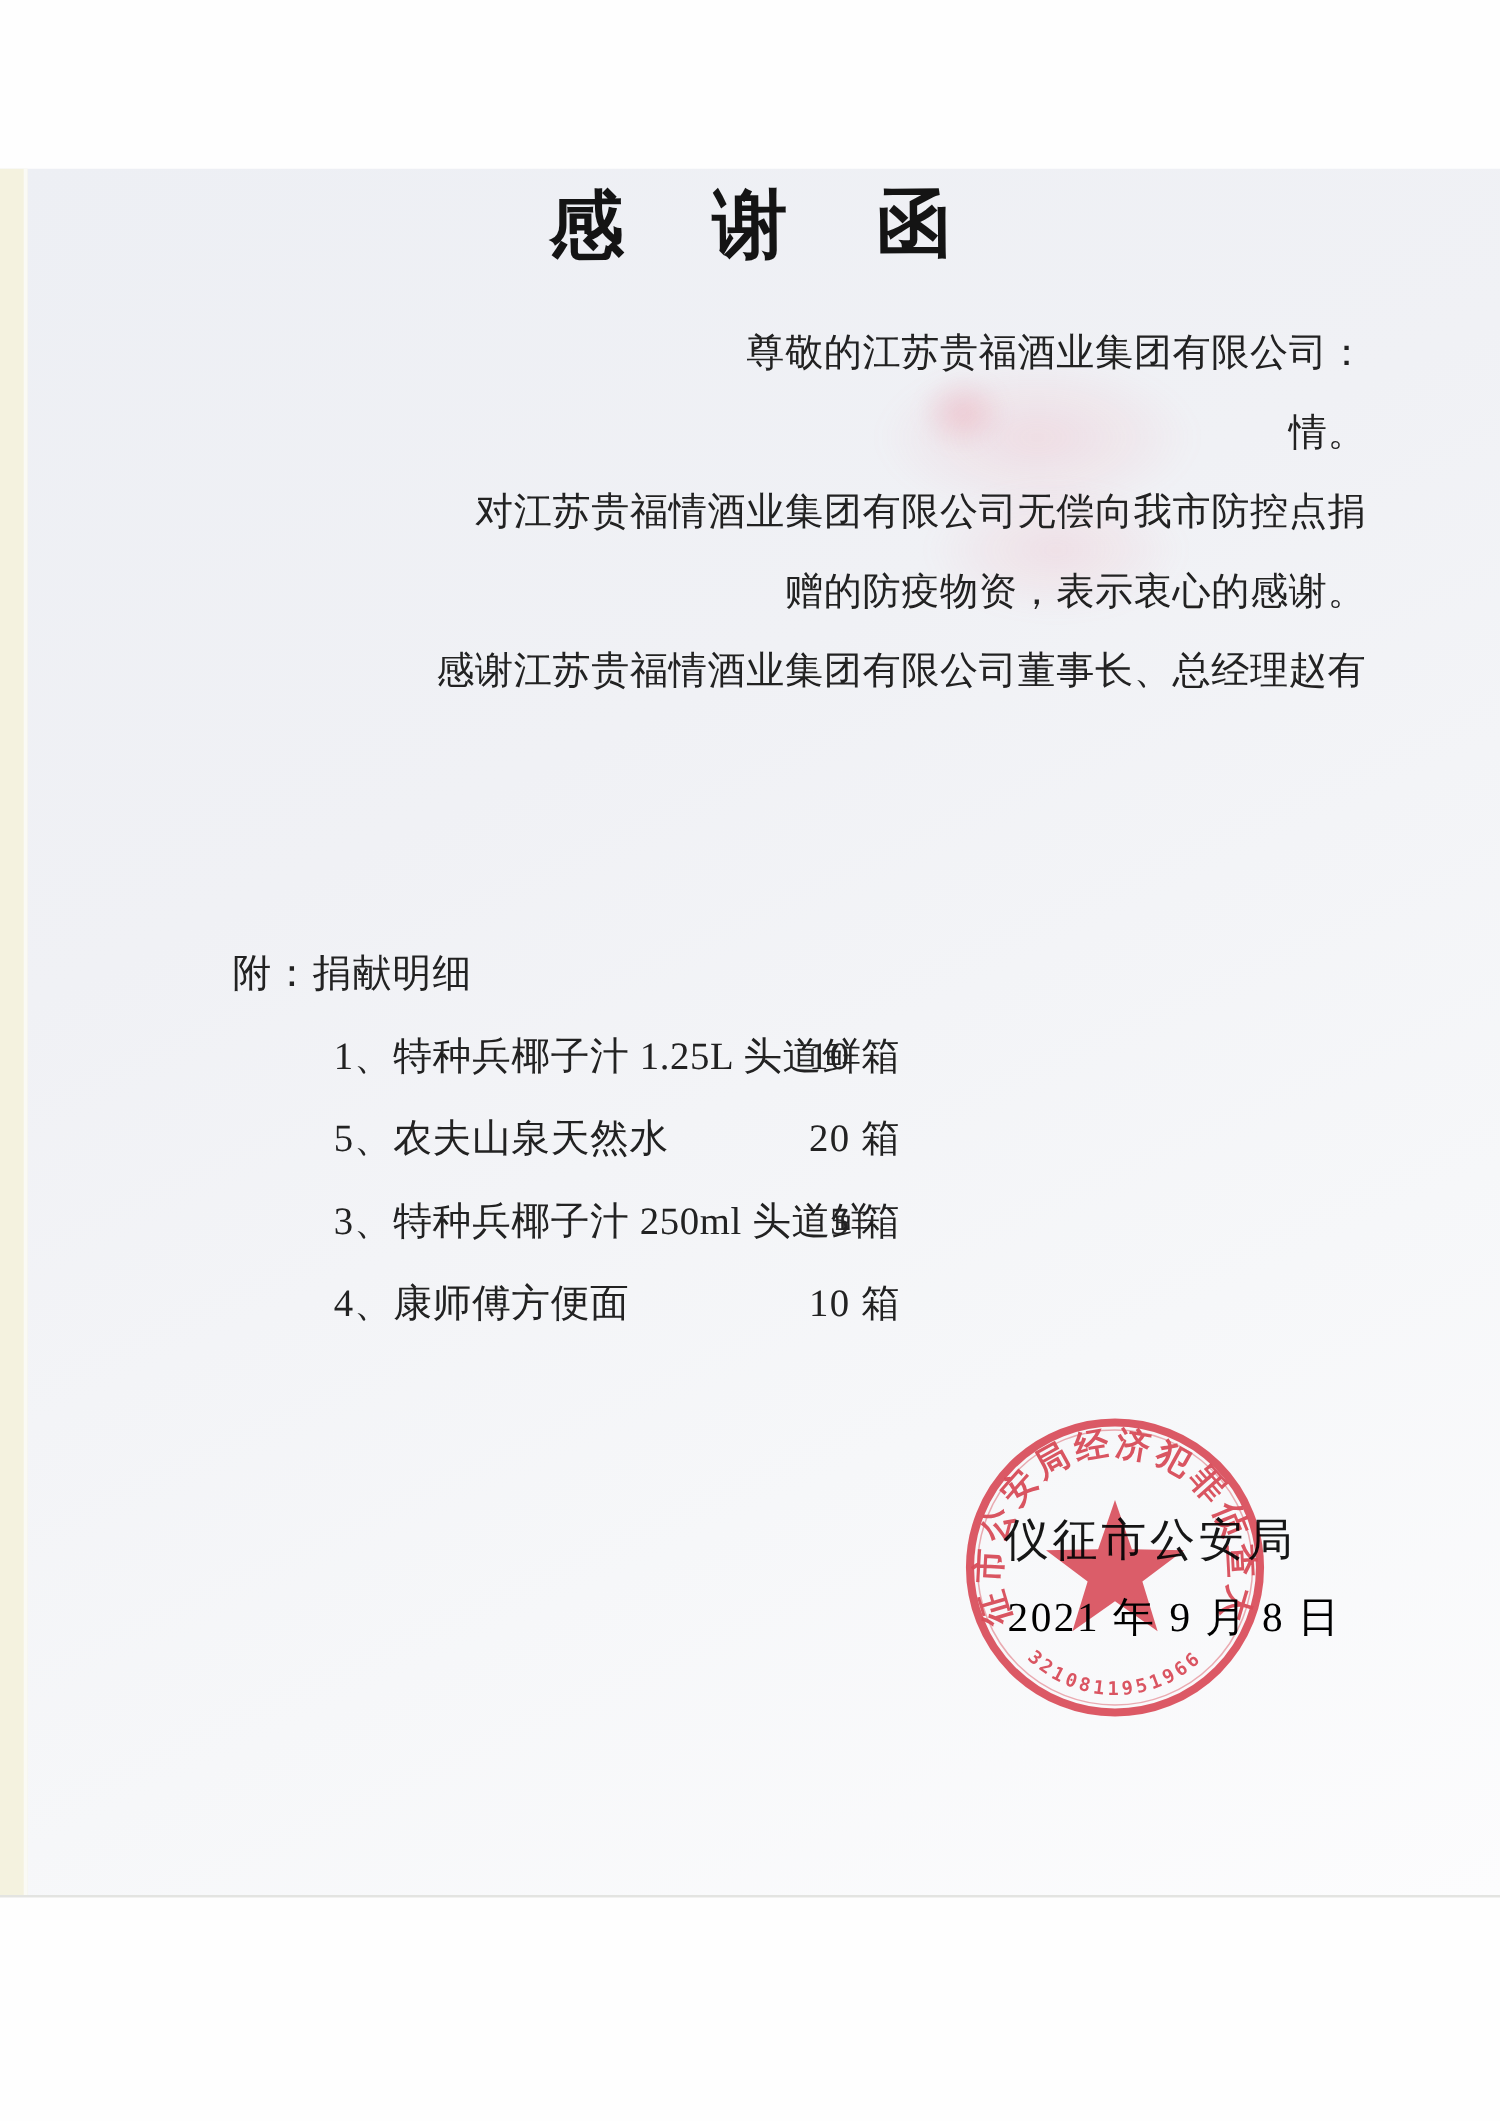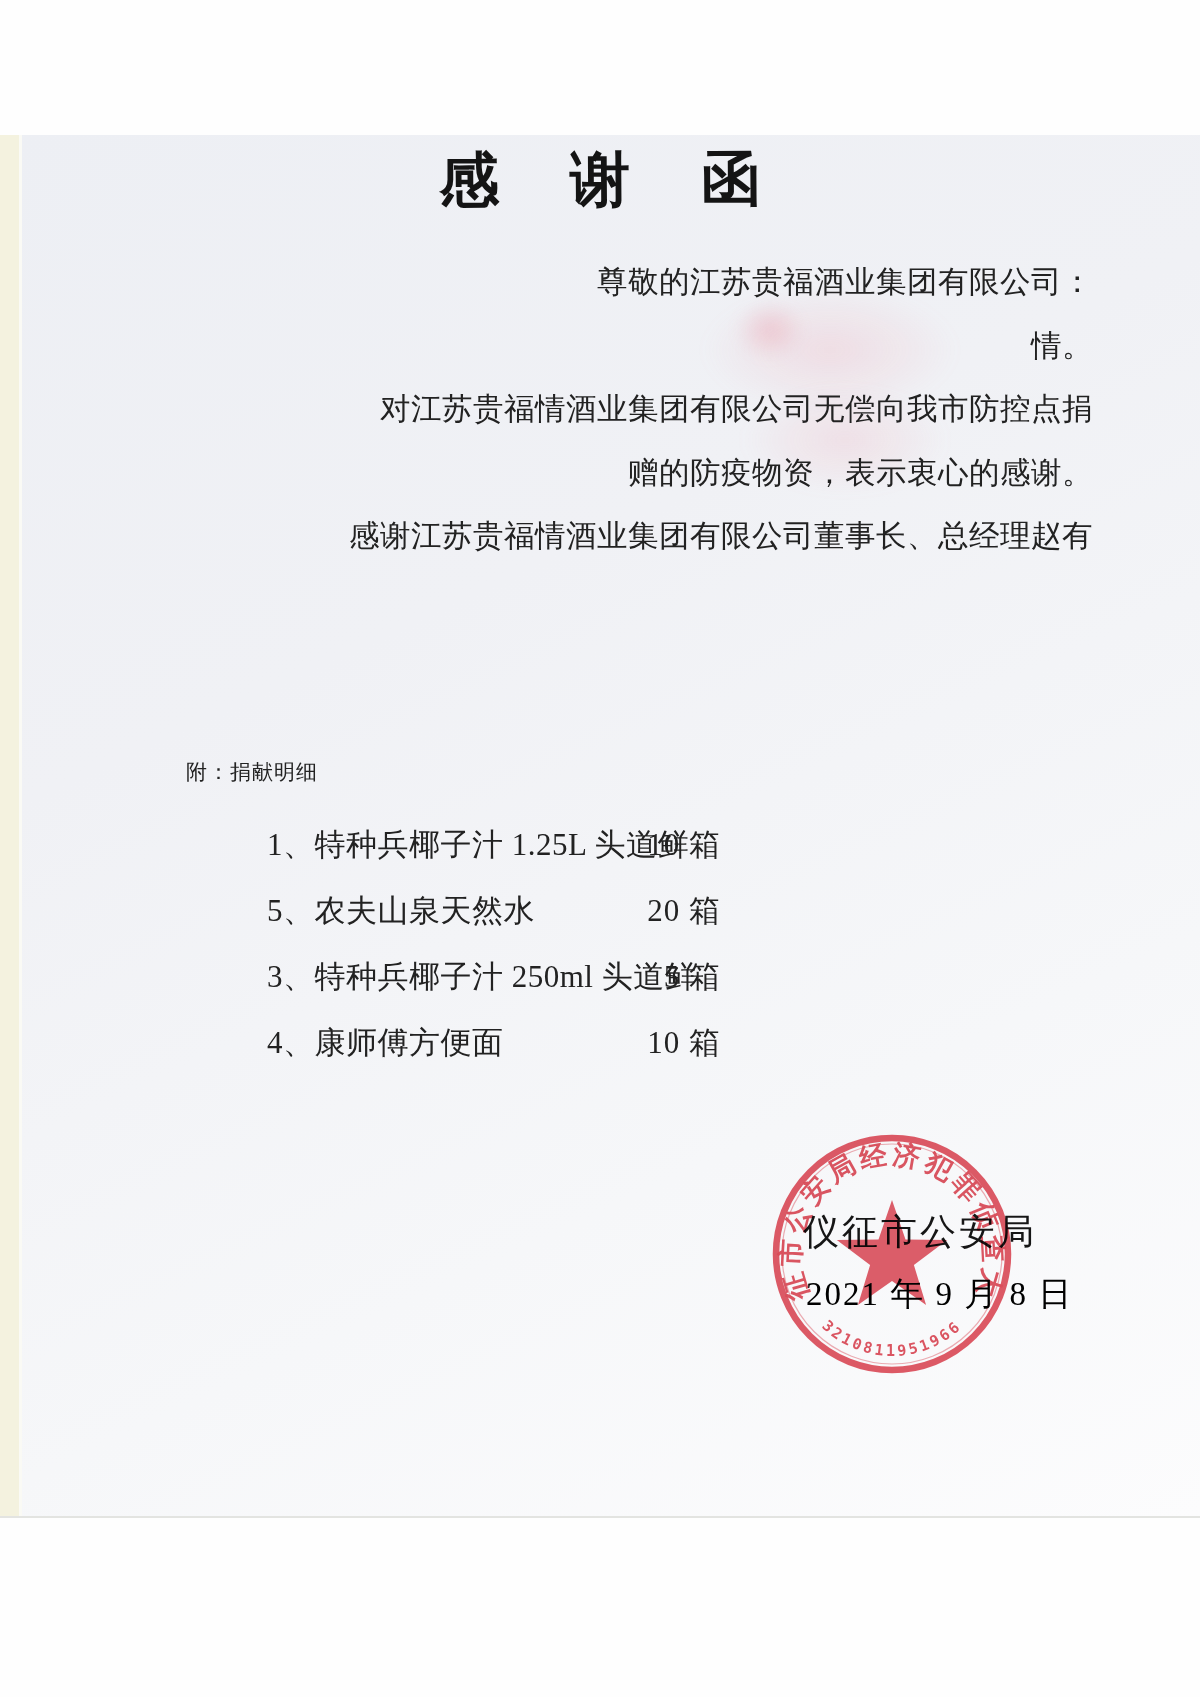--- a/index.html
+++ b/index.html
@@ -35,21 +35,21 @@
   .bodytext{
     position:absolute;left:183px;top:251px;width:910px;
     font-size:30.5px;line-height:63.5px;color:#222;
     letter-spacing:.5px;
   }
   .bodytext .line{white-space:nowrap;text-align:right;}
   .bodytext .indent{text-indent:65px;}
 
   .attach-heading{
     position:absolute;left:186px;top:758px;
-    font-size:21px;letter-spacing:1px;color:#222;
+    font-size:31px;letter-spacing:1px;color:#222;
   }
   .items{
     position:absolute;left:0;top:812px;width:1200px;margin-left:14px;
   }
   .item-row{position:relative;height:66px;line-height:66px;font-size:31px;color:#222;}
   .item-label{padding-left:253px;letter-spacing:.5px;white-space:nowrap;}
   .item-qty{position:absolute;left:585px;top:0;width:122px;text-align:right;letter-spacing:1px;}
 
   .signature{
     position:absolute;left:803px;top:1208px;

